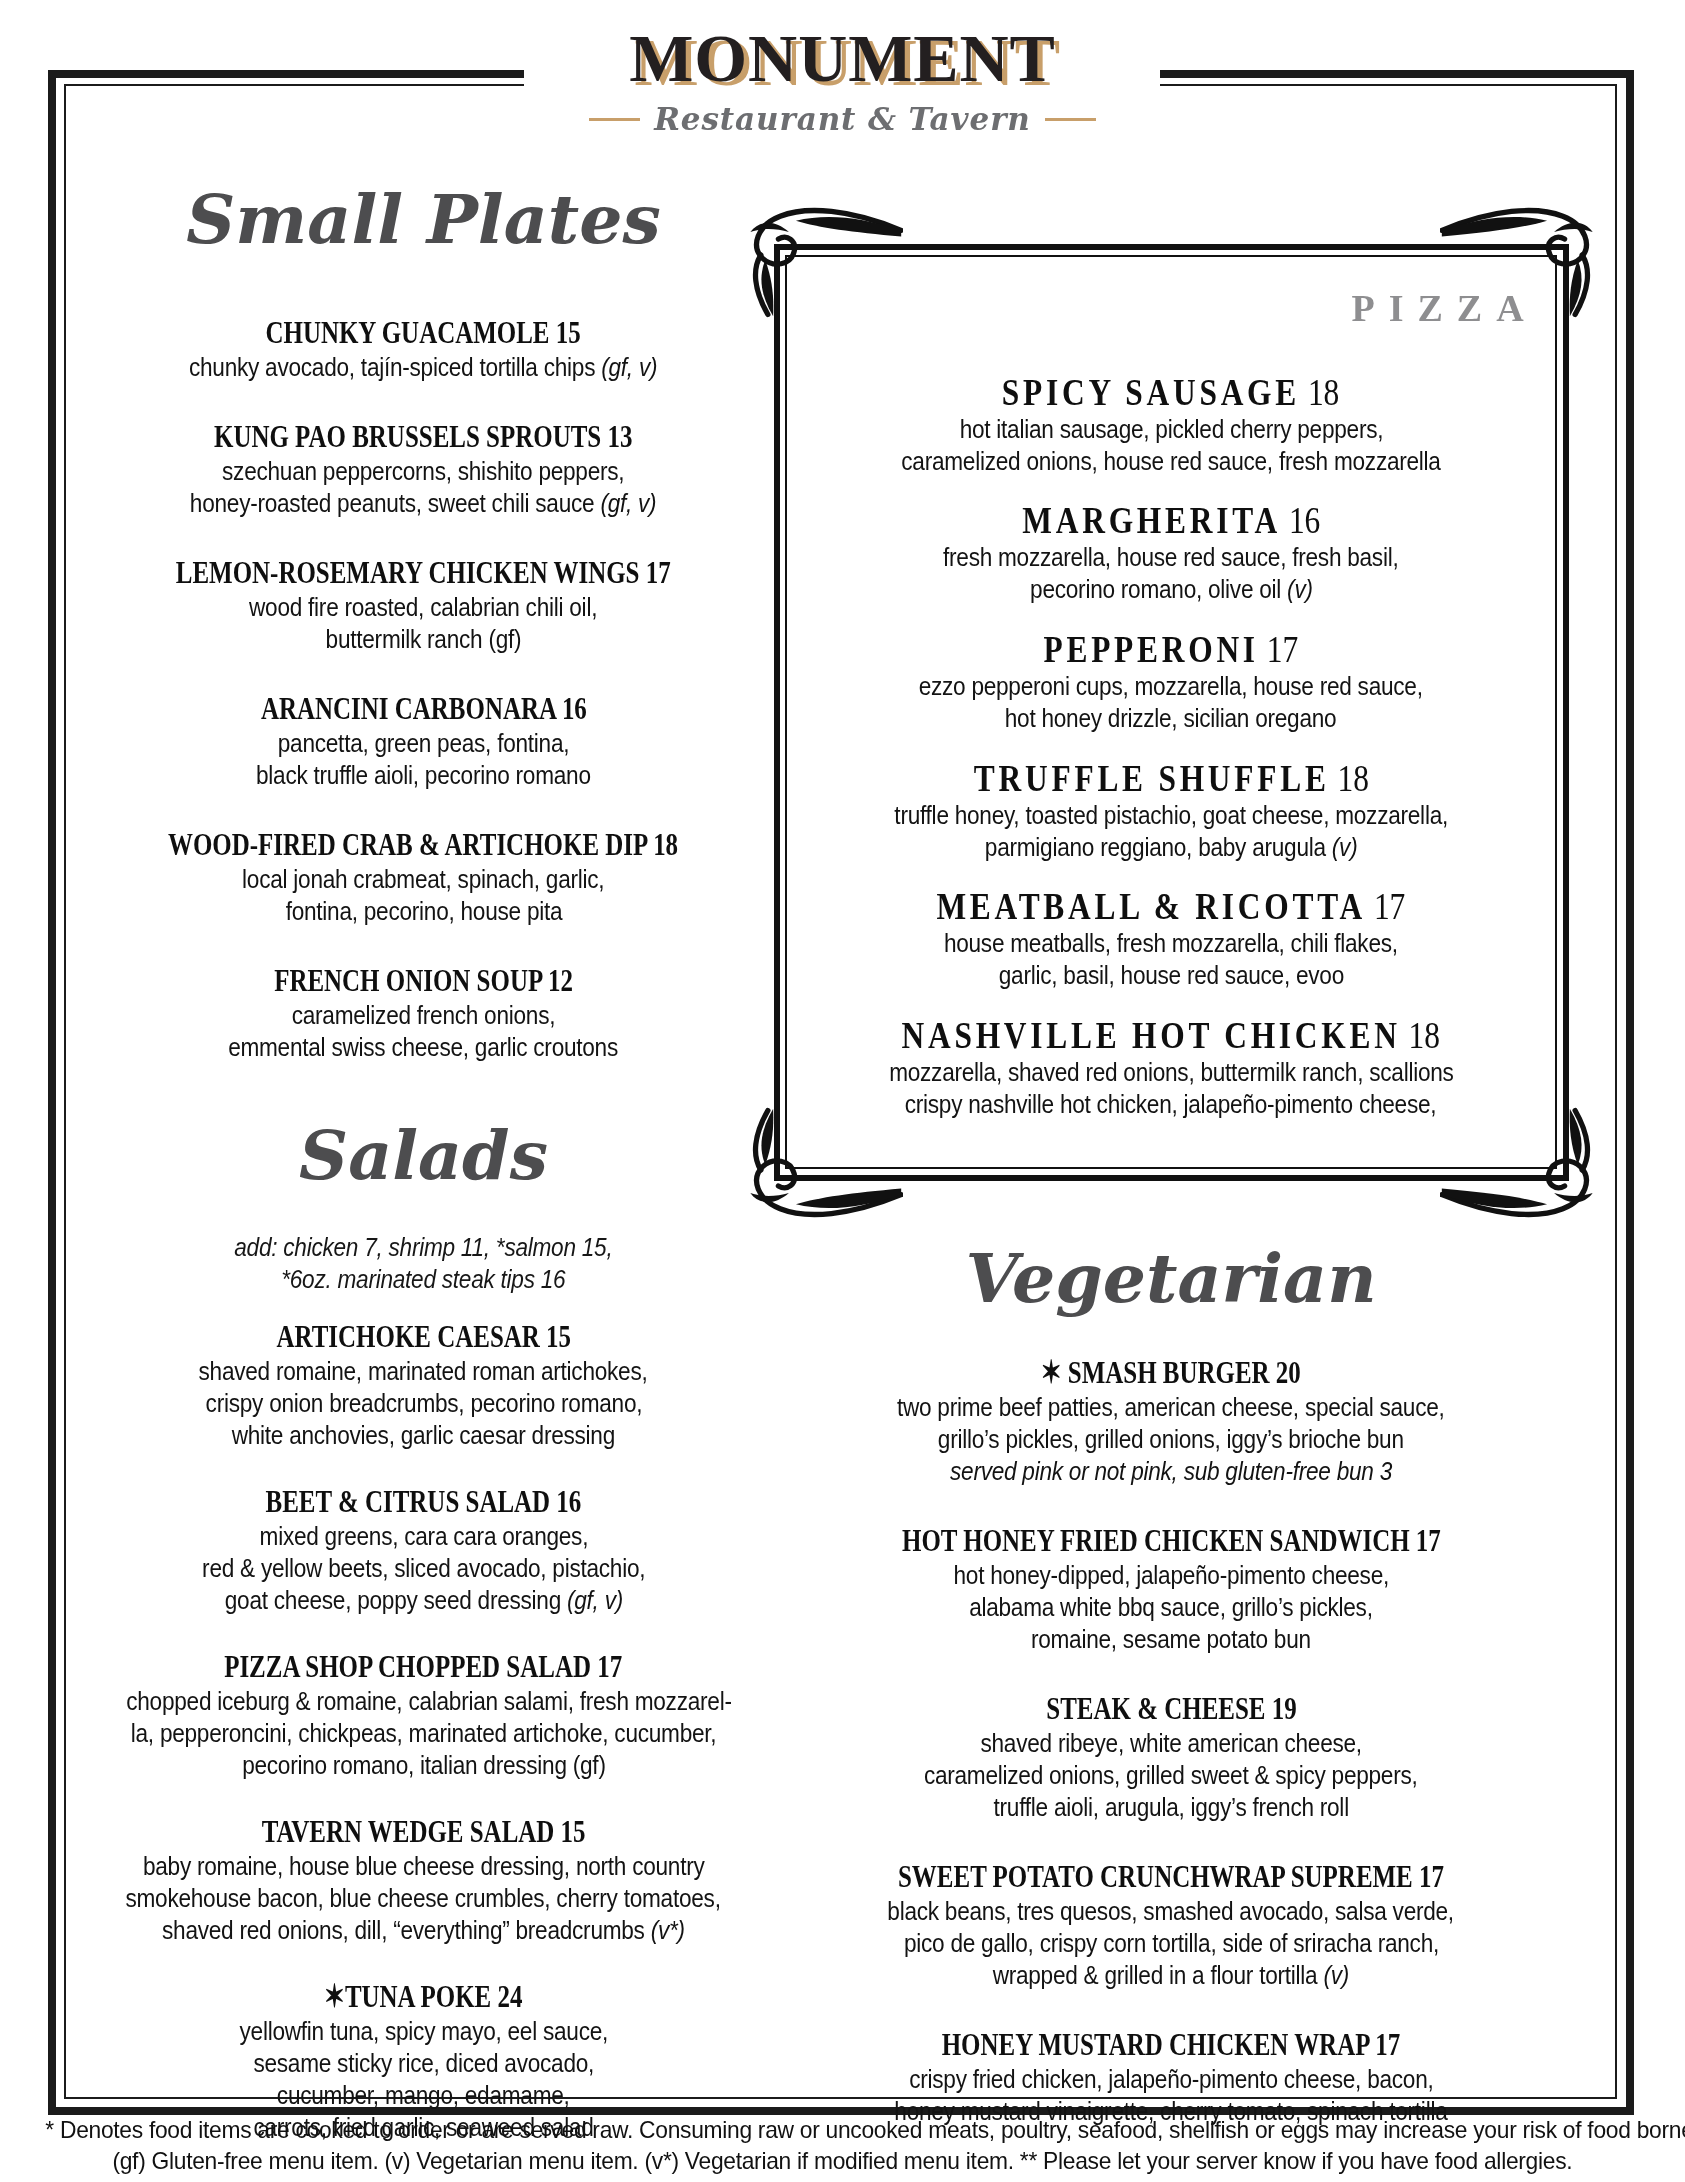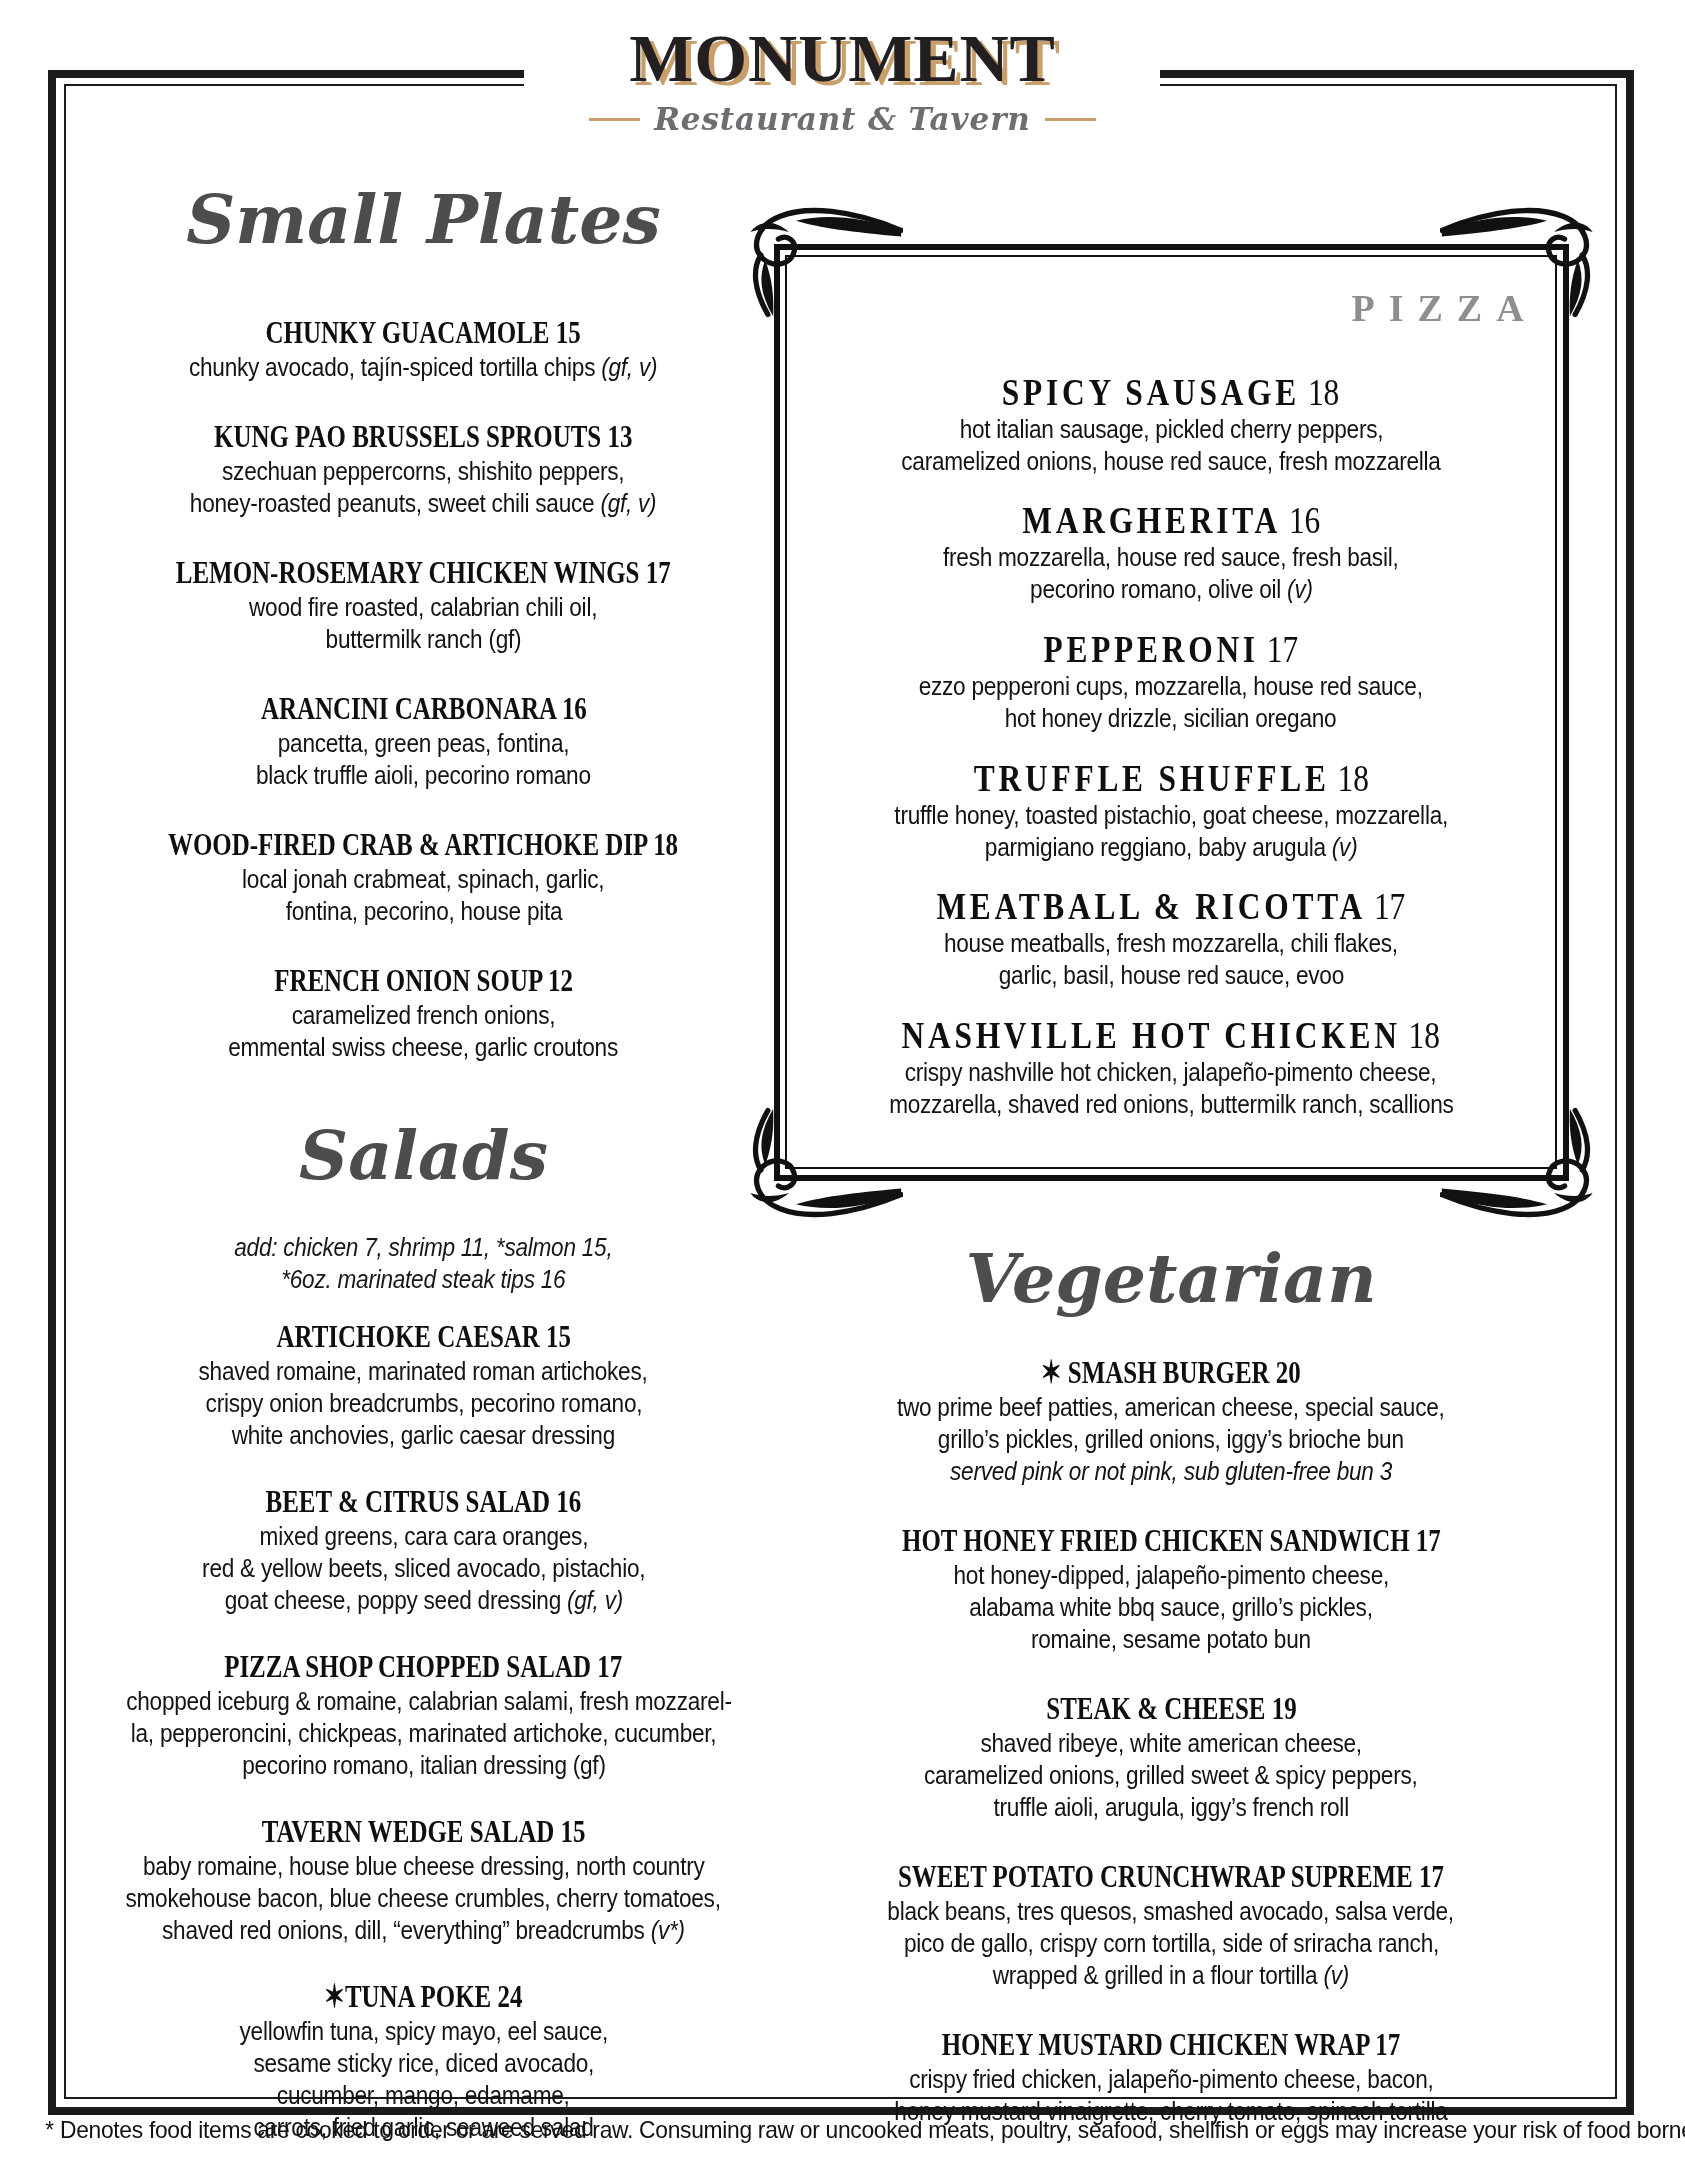--- a/index.html
+++ b/index.html
@@ -228,22 +228,22 @@
               <div class="desc"><span class="dline"><span>truffle honey, toasted pistachio, goat cheese, mozzarella,</span></span></div>
               <div class="desc"><span class="dline"><span>parmigiano reggiano, baby arugula </span><span class="it">(v)</span></span></div>
             </div>
             <div class="item">
               <div class="item-title"><span class="tline"><span class="nm">MEATBALL &amp; RICOTTA</span><span class="pr"> 17</span></span></div>
               <div class="desc"><span class="dline"><span>house meatballs, fresh mozzarella, chili flakes,</span></span></div>
               <div class="desc"><span class="dline"><span>garlic, basil, house red sauce, evoo</span></span></div>
             </div>
             <div class="item">
               <div class="item-title"><span class="tline"><span class="nm">NASHVILLE HOT CHICKEN</span><span class="pr"> 18</span></span></div>
+              <div class="desc"><span class="dline"><span>mozzarella, shaved red onions, buttermilk ranch, scallions</span></span></div>
               <div class="desc"><span class="dline"><span>crispy nashville hot chicken, jalapeño-pimento cheese,</span></span></div>
-              <div class="desc"><span class="dline"><span>mozzarella, shaved red onions, buttermilk ranch, scallions</span></span></div>
             </div>
           </div>
       </div>
     </div>
 
     <section>
       <div class="heading-script">Vegetarian</div>
       <div class="items">
           <div class="item">
             <div class="item-title"><span class="tline"><span class="nm">✶ SMASH BURGER</span><span class="pr"> 20</span></span></div>
@@ -273,16 +273,17 @@
             <div class="item-title"><span class="tline"><span class="nm">HONEY MUSTARD CHICKEN WRAP</span><span class="pr"> 17</span></span></div>
             <div class="desc"><span class="dline"><span>crispy fried chicken, jalapeño-pimento cheese, bacon,</span></span></div>
             <div class="desc"><span class="dline"><span>honey mustard vinaigrette, cherry tomato, spinach tortilla</span></span></div>
           </div>
         </div>
     </section>
   </div>
 
   <footer class="footer">
     <div><span class="fline">* Denotes food items are cooked to order or are served raw. Consuming raw or uncooked meats, poultry, seafood, shellfish or eggs may increase your risk of food borne illness.</span></div>
+    <div><span class="fline">(gf) Gluten-free menu item. (v) Vegetarian menu item. (v*) Vegetarian if modified menu item. ** Please let your server know if you have food allergies.</span></div>
   </footer>
 
 </div>
 
 
 </body></html>

